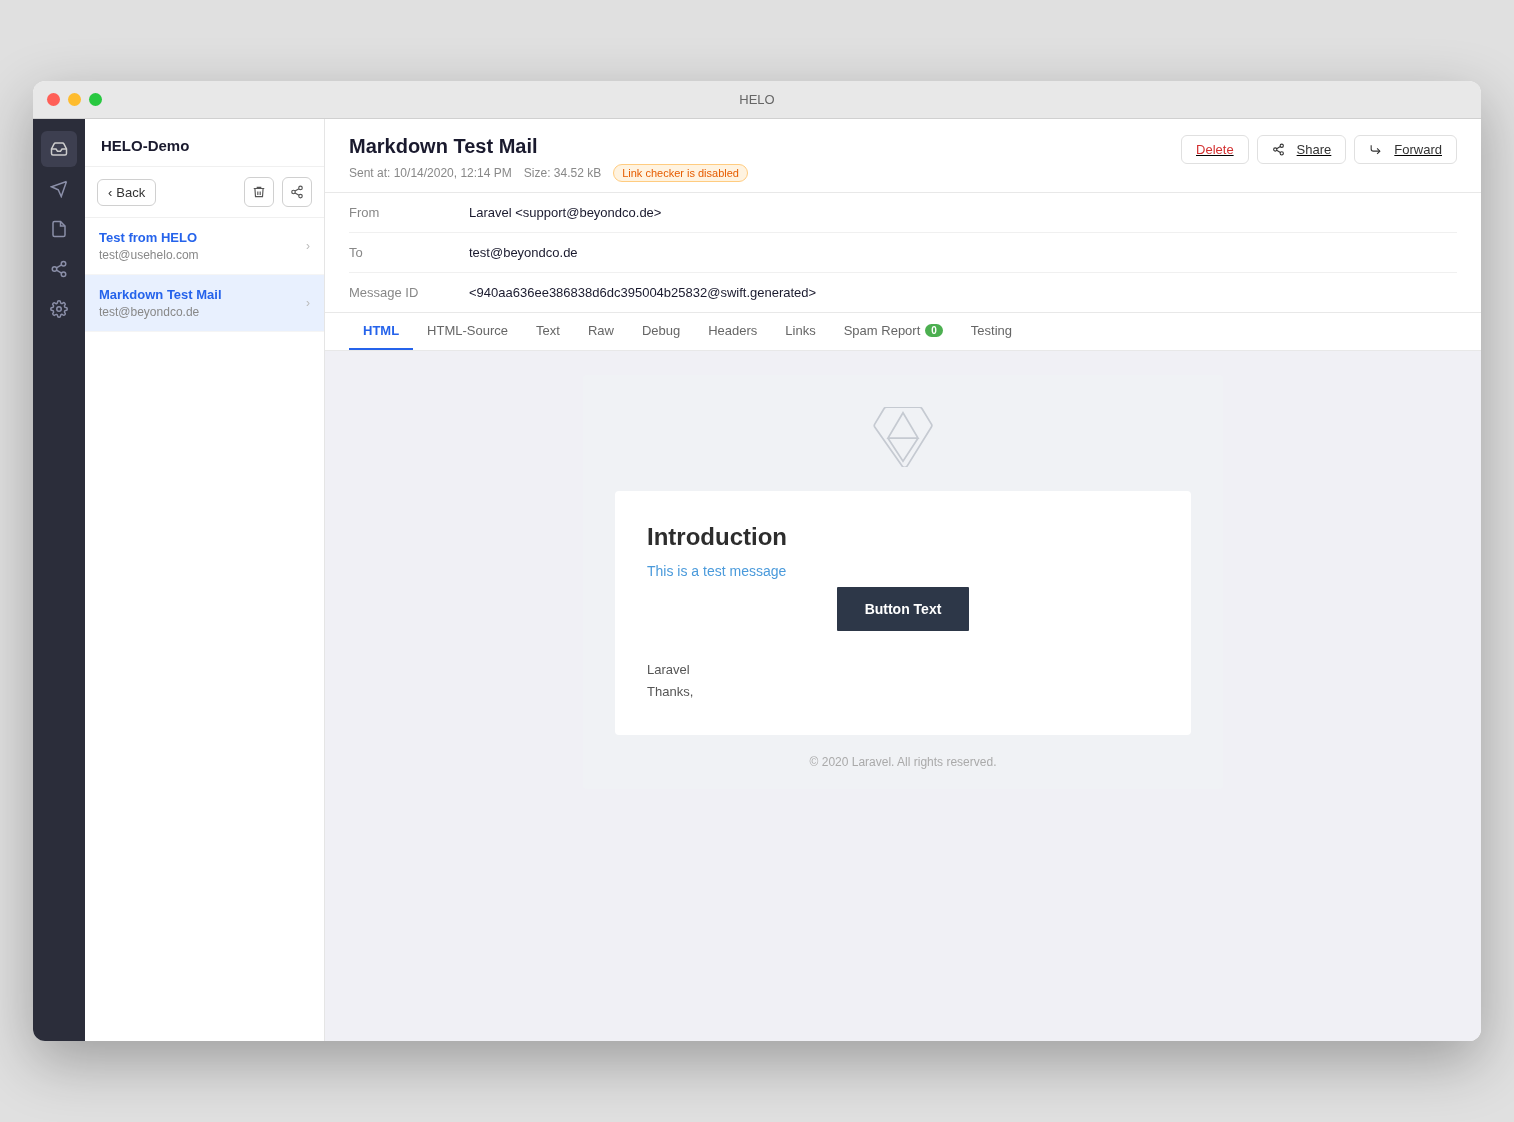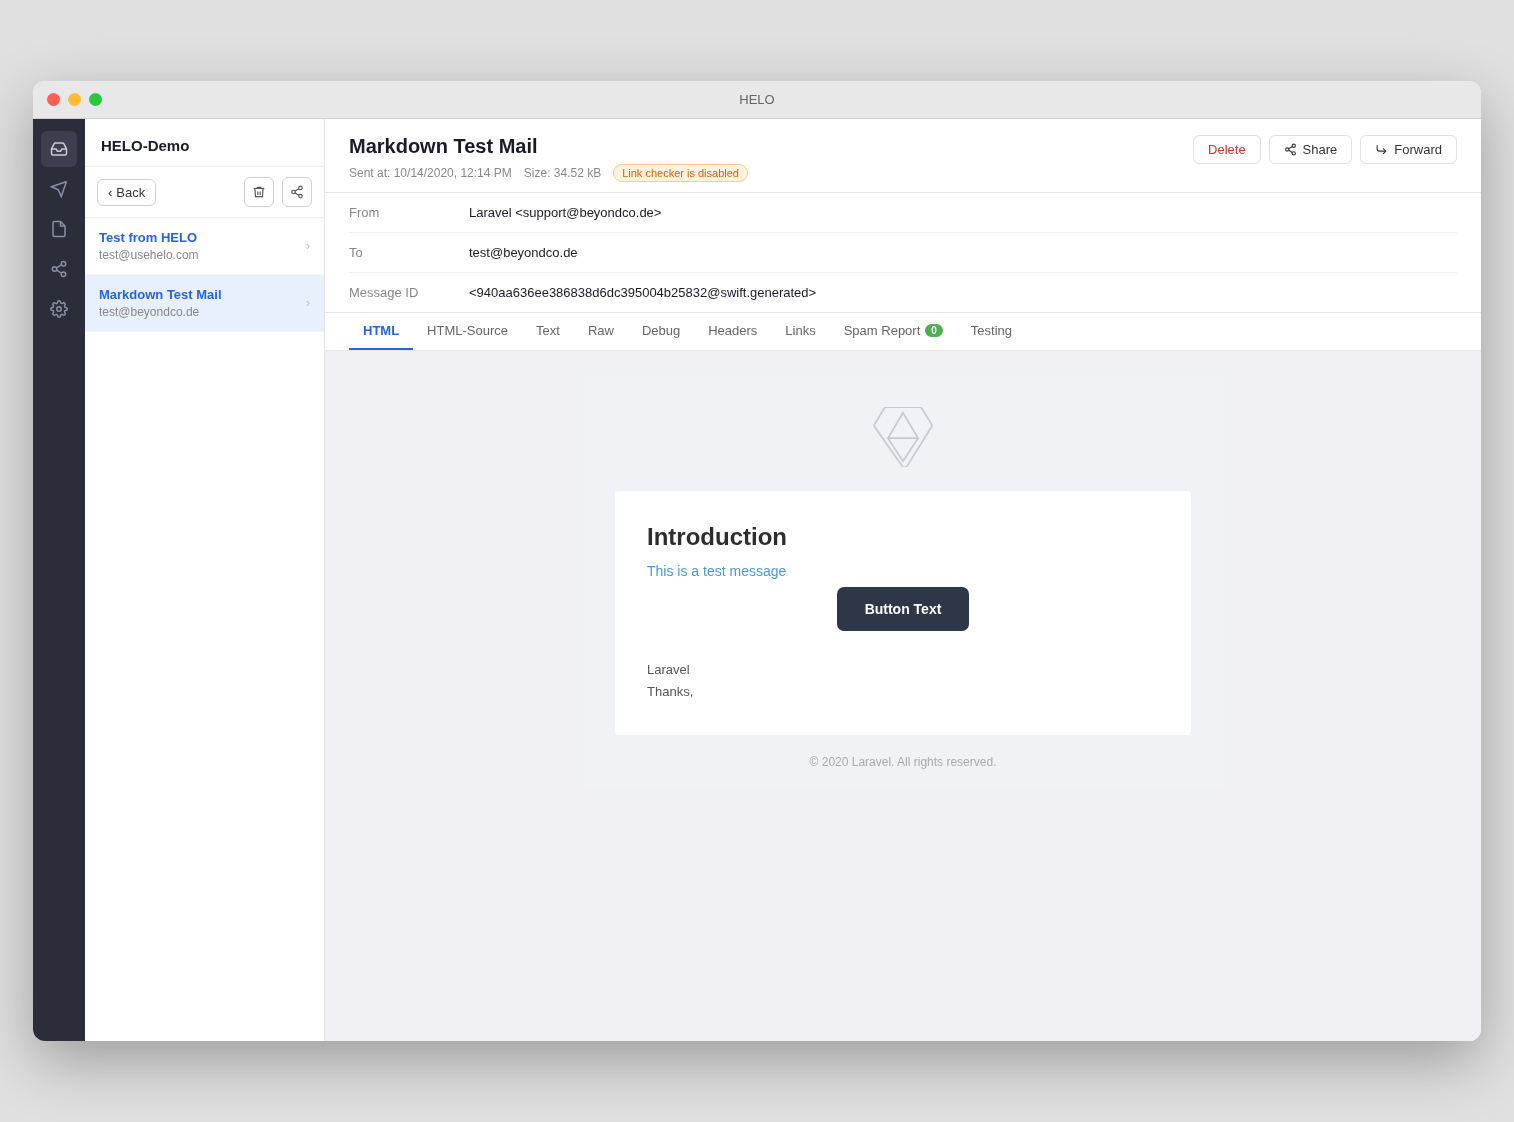--- a/index.html
+++ b/index.html
@@ -195,20 +195,21 @@
       border: 1px solid #ffcc80;
       border-radius: 10px;
       padding: 2px 8px;
       font-size: 11px;
       font-weight: 500;
     }
     .header-actions {
       display: flex;
       gap: 8px;
       align-items: flex-start;
+      text-decoration: underline;
     }
     .btn-delete {
       padding: 6px 14px;
       border: 1px solid #e0e0e0;
       border-radius: 6px;
       background: #fff;
       font-size: 13px;
       color: #d32f2f;
       cursor: pointer;
       font-weight: 500;
@@ -217,21 +218,21 @@
       padding: 6px 14px;
       border: 1px solid #e0e0e0;
       border-radius: 6px;
       background: #fff;
       font-size: 13px;
       color: #333;
       cursor: pointer;
       font-weight: 500;
       display: flex;
       align-items: center;
-      gap: 6px;
+      gap: 12px;
     }
     
     .info-section {
       background: #fff;
       border-bottom: 1px solid #e8e8e8;
       padding: 0 24px;
     }
     .info-row {
       display: flex;
       align-items: center;
@@ -325,21 +326,21 @@
       font-size: 14px;
       color: #4a9adb;
       margin-bottom: 8px;
     }
     .email-cta-btn {
       display: block;
       margin: 0 auto;
       background: #2d3748;
       color: #fff;
       border: none;
-      border-radius: 7px;
+      border-radius: 1px;
       padding: 14px 28px;
       font-size: 14px;
       font-weight: 600;
       cursor: pointer;
       text-align: center;
     }
     .email-thanks {
       margin-top: 28px;
       font-size: 13px;
       color: #555;

